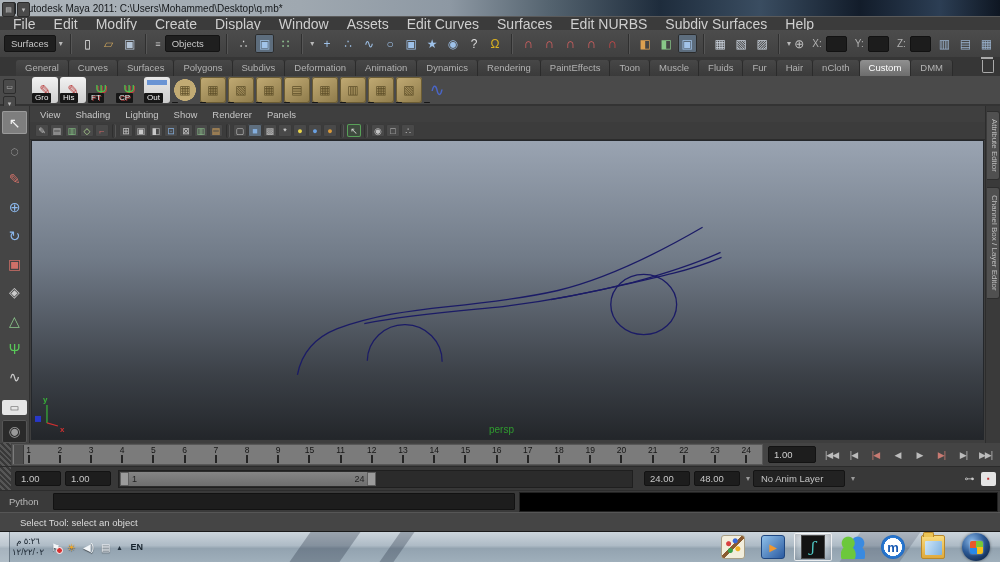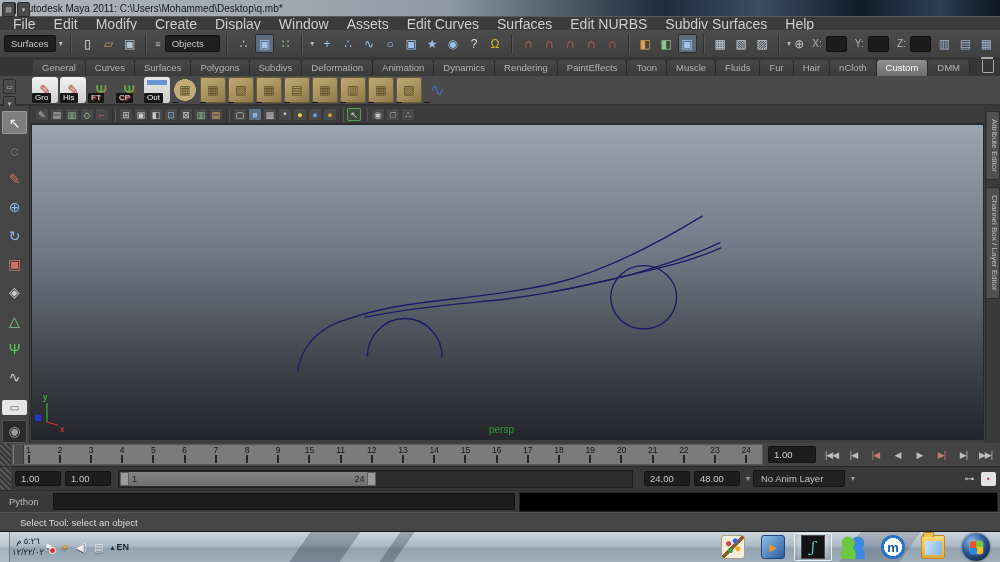--- a/index.html
+++ b/index.html
@@ -28,21 +28,21 @@
     display:flex;align-items:center;padding:0 6px;font-size:9.5px;}
   .caretbox{width:13px;height:15px;display:flex;align-items:center;justify-content:center;color:#b8b8b8;font-size:8px;}
   .ticon{width:19px;height:19px;display:flex;align-items:center;justify-content:center;font-size:12px;border-radius:2px;}
   .ticon.active{background:#5d6d7d;box-shadow:inset 0 0 0 1px #2c2c2c;}
   .ticon.magnet{font-weight:bold;font-size:13px;}
   .xyz-label{color:#b0b0b0;margin:0 2px 0 6px;}
   .xyz-field{width:38px;height:14px;background:#1c1c1c;border:1px solid #121212;border-radius:2px;}
 
   
   #shelftabs{position:absolute;top:57px;left:0;width:1000px;height:19px;background:#363636;
-    display:flex;align-items:flex-end;padding-left:33px;box-sizing:border-box;}
+    display:flex;align-items:flex-end;padding-left:16px;box-sizing:border-box;}
   #shelftab-controls{position:absolute;left:2px;top:2px;display:flex;gap:2px;}
   .mini-btn{width:11px;height:13px;background:#4a4a4a;border:1px solid #2c2c2c;border-radius:2px;
     color:#bbb;font-size:7px;display:flex;align-items:center;justify-content:center;}
   .stab{padding:2px 9px 3px;margin-top:2px;font-size:9.5px;color:#b2b2b2;
     background:linear-gradient(#474747,#3a3a3a);border-right:1px solid #2b2b2b;border-radius:3px 3px 0 0;}
   .stab.active{background:linear-gradient(#909090,#6d6d6d);color:#fff;}
   #trash{position:absolute;right:6px;top:3px;width:10px;height:12px;border:1px solid #aaa;border-top:none;border-radius:0 0 2px 2px;}
   #trash::before{content:"";position:absolute;top:-3px;left:-2px;width:12px;height:2px;background:#aaa;}
 
   
@@ -136,21 +136,21 @@
     padding-left:20px;box-sizing:border-box;color:#dcdcdc;font-size:9.5px;}
 
   
   #taskbar{position:absolute;top:532px;left:0;width:1000px;height:30px;
     background:linear-gradient(180deg,#ccd5dc 0%,#aebbc6 45%,#93a3b0 55%,#9fafbb 100%);overflow:hidden;}
   .streak{position:absolute;top:-5px;height:40px;background:rgba(25,35,55,.28);transform:skewX(-35deg);}
   #streak1{left:300px;width:50px;}
   #streak2{left:390px;width:14px;}
   #streak3{left:850px;width:60px;background:rgba(25,35,55,.18);}
   #showdesk{position:absolute;left:0;top:0;width:9px;height:30px;background:rgba(255,255,255,.18);border-right:1px solid rgba(40,55,70,.5);}
-  #tray{position:absolute;left:12px;top:0;height:30px;display:flex;align-items:center;}
+  #tray{position:absolute;left:12px;top:0;height:30px;display:flex;align-items:center;gap:7px;}
   #clock{font-size:8.5px;line-height:1.25;color:#141f2a;text-align:center;direction:rtl;}
   .trayicon{font-size:10px;color:#f2f5f8;text-shadow:0 1px 1px rgba(0,0,0,.55);position:relative;}
   .trayicon.t-flag::after{content:"";position:absolute;right:-3px;bottom:-1px;width:5px;height:5px;
     background:#d63030;border-radius:50%;border:1px solid #fff;}
   .trayicon.t-net{color:#f0a828;}
   .trayicon.t-up{color:#24323e;text-shadow:none;font-size:8px;}
   #lang{font-size:9px;color:#16222c;font-weight:bold;margin-left:2px;}
   #apps{position:absolute;right:2px;top:0;height:30px;display:flex;align-items:center;gap:2px;}
   .app{width:38px;height:28px;display:flex;align-items:center;justify-content:center;border-radius:2px;}
   .app.active{background:linear-gradient(rgba(255,255,255,.55),rgba(190,205,218,.35));
@@ -407,20 +407,29 @@
       <span class="tool" style="color: rgb(208, 112, 104);">▣</span>
       <span class="tool" style="color: rgb(204, 204, 204);">◈</span>
       <span class="tool" style="color: rgb(140, 200, 140);">△</span>
       <span class="tool" style="color: rgb(88, 200, 88);">Ψ</span>
       <span class="tool" style="color: rgb(204, 204, 204);">∿</span>
       <span class="tool light" style="color: rgb(85, 85, 85);">▭</span>
       <span class="tool dark" style="color: rgb(154, 154, 154);">◉</span>
     </div>
 
   <div id="center">
+    <div id="panelmenus">
+
+    <span class="pmenu">View</span>
+        <span class="pmenu">Shading</span>
+        <span class="pmenu">Lighting</span>
+        <span class="pmenu">Show</span>
+        <span class="pmenu">Renderer</span>
+        <span class="pmenu">Panels</span>
+      </div>
     <div id="panelicons">
 
     <span class="picon" style="color: rgb(200, 200, 200);">✎</span>
         <span class="picon" style="color: rgb(192, 192, 192);">▤</span>
         <span class="picon" style="color: rgb(132, 196, 132);">▥</span>
         <span class="picon" style="color: rgb(178, 218, 146);">◇</span>
         <span class="picon" style="color: rgb(208, 104, 104);">⌐</span>
         <span class="picon sep"></span>
         <span class="picon" style="color: rgb(200, 200, 200);">⊞</span>
         <span class="picon" style="color: rgb(200, 200, 200);">▣</span>

